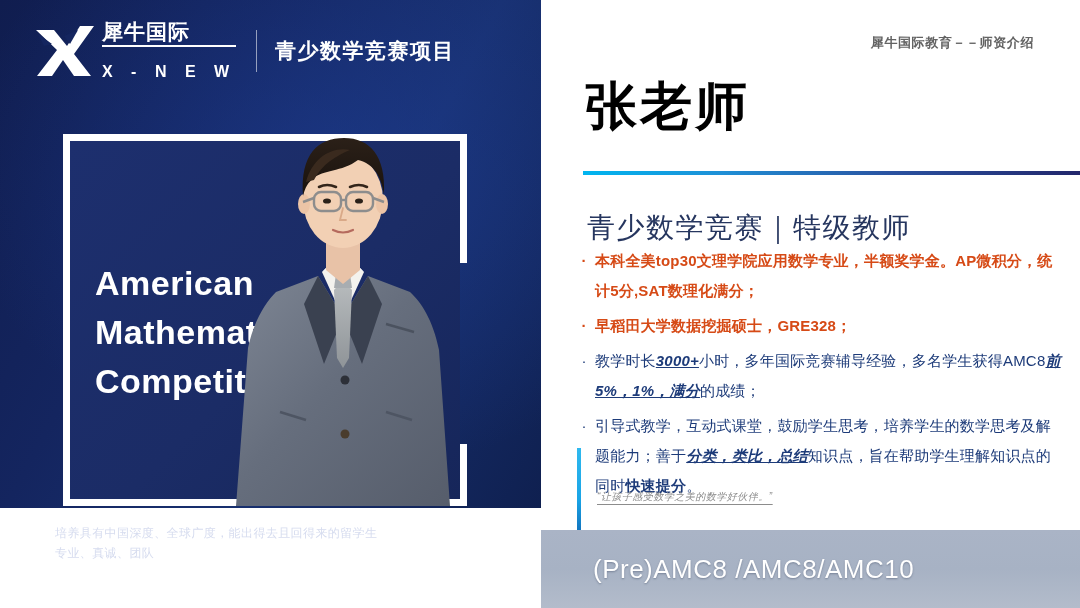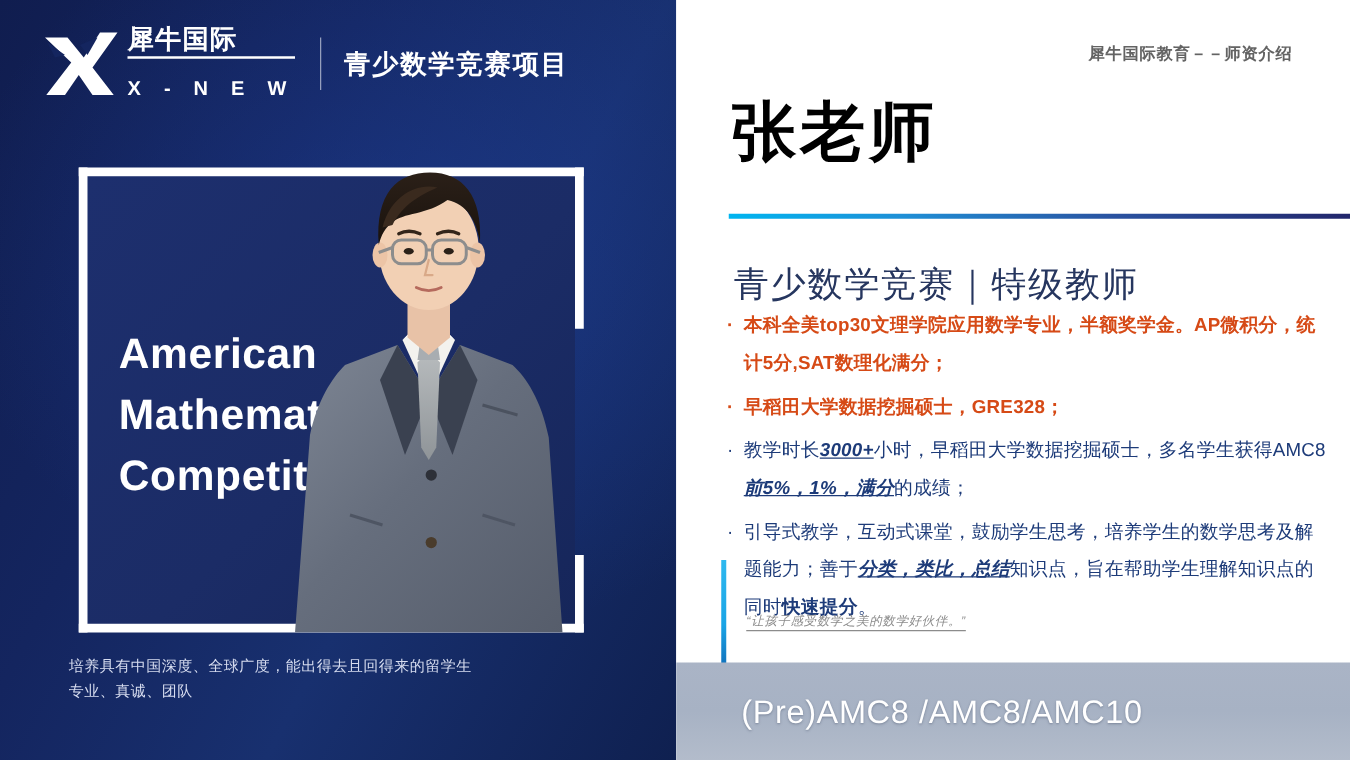--- a/index.html
+++ b/index.html
@@ -11,21 +11,21 @@
   .slide {
     position:relative;
     width:1080px; height:608px;
     background:#ffffff;
     overflow:hidden;
   }
 
   
   .left-panel {
     position:absolute; left:0; top:0;
-    width:541px; height:608px;
+    width:541px; height:508px;
     background:
       radial-gradient(ellipse 520px 420px at 62% 34%, rgba(30,62,150,0.55) 0%, rgba(18,36,98,0.0) 72%),
       linear-gradient(118deg,#101d4f 0%,#14255f 34%,#18306f 62%,#0f2050 100%);
   }
 
   
   .logo-row {
     position:absolute; left:34px; top:22px;
     display:flex; align-items:center; height:58px;
   }
@@ -264,21 +264,21 @@
         <div class="bullet b-red">
           <span class="dot">·</span>
           <span class="txt"><span>本科全美top30文理学院应用数学专业，半额奖学金。AP微积分，统计5分,SAT数理化满分；</span></span>
         </div>
         <div class="bullet b-red">
           <span class="dot">·</span>
           <span class="txt"><span>早稻田大学数据挖掘硕士，GRE328；</span></span>
         </div>
         <div class="bullet b-blue">
           <span class="dot">·</span>
-          <span class="txt"><span>教学时长</span><span class="em-u">3000+</span><span>小时，早稻田大学数据挖掘硕士，多名学生获得AMC8</span><span class="em-u">前5%，1%，满分</span><span>的成绩；</span></span>
+          <span class="txt"><span>教学时长</span><span class="em-u">3000+</span><span>小时，多年国际竞赛辅导经验，多名学生获得AMC8</span><span class="em-u">前5%，1%，满分</span><span>的成绩；</span></span>
         </div>
         <div class="bullet b-blue">
           <span class="dot">·</span>
           <span class="txt"><span>引导式教学，互动式课堂，鼓励学生思考，培养学生的数学思考及解题能力；善于</span><span class="em-u">分类，类比，总结</span><span>知识点，旨在帮助学生理解知识点的同时</span><span class="em-b">快速提分</span><span>。</span></span>
         </div>
       </div>
 
     <div class="accent-bar"></div>
     <div class="quote">“让孩子感受数学之美的数学好伙伴。”</div>
   </div>

